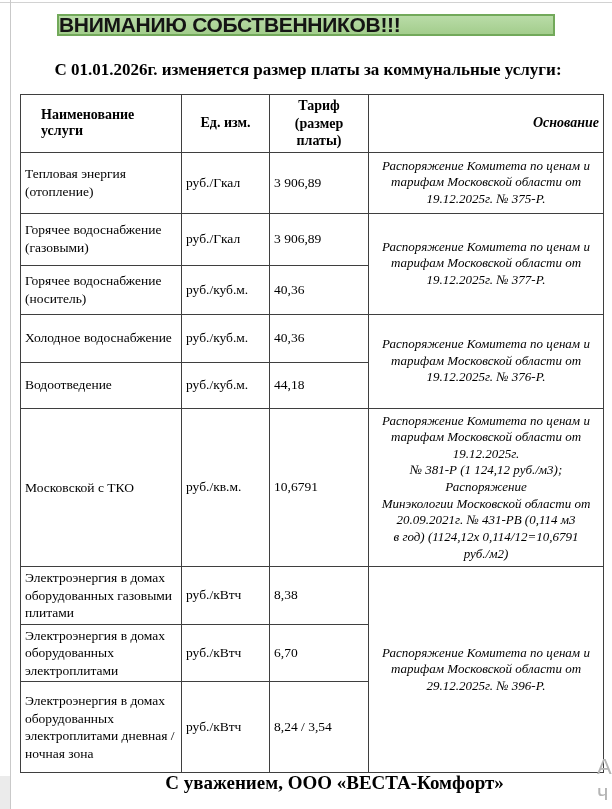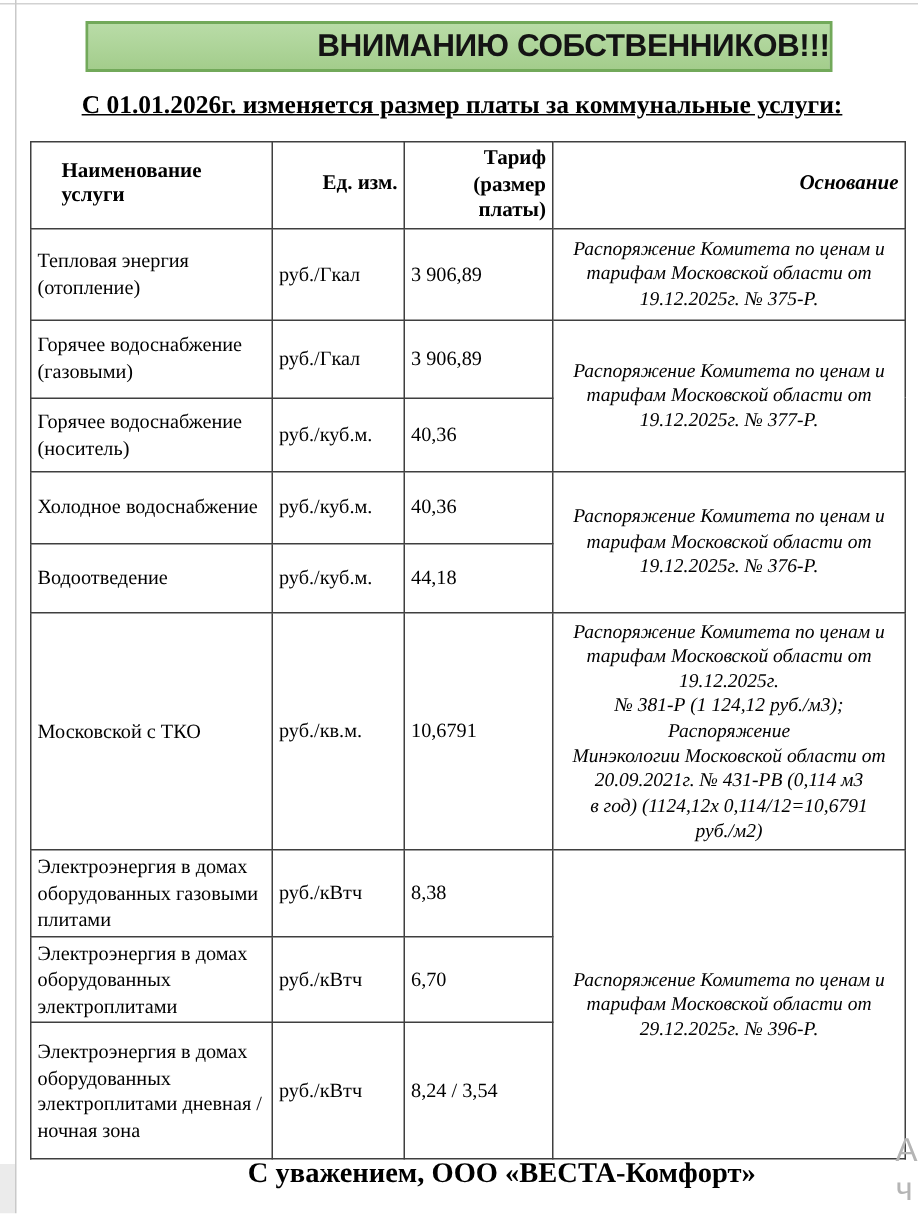--- a/index.html
+++ b/index.html
@@ -30,45 +30,44 @@
   .page-edge-corner {
     position: absolute;
     left: 0; top: 776px; width: 10px; height: 33px;
     background: #ebebeb;
   }
 
   
   .banner {
     position: absolute;
     left: 57px; top: 14px;
-    width: 498px; height: 34px;
+    width: 498px; height: 22px;
     box-sizing: border-box;
     background: linear-gradient(to bottom, #b9dca7, #a3cd8c);
     border: 2px solid #72a95a;
     display: flex;
     align-items: center;
-    justify-content: flex-end;
+    justify-content: flex-start;
   }
   .banner-text {
     font-family: "Liberation Sans", sans-serif;
     font-weight: bold;
     font-size: 21px;
     letter-spacing: -0.3px;
     color: #141414;
     white-space: nowrap;
   }
 
   
   .headline {
     position: absolute;
     left: 12px; top: 60px; width: 592px;
     text-align: center;
     font-weight: bold;
     font-size: 17px;
-    text-decoration: underline;
   }
 
   
   .tariff-table {
     position: absolute;
     left: 20px; top: 94px;
     border-collapse: collapse;
     table-layout: fixed;
     width: 583px;
     font-size: 13.5px;
@@ -78,21 +77,21 @@
     padding: 2px 4px;
     vertical-align: middle;
     overflow: hidden;
   }
   .col-service { width: 161px; }
   .col-unit    { width: 88px;  }
   .col-tariff  { width: 99px;  }
   .col-basis   { width: 235px; }
 
   th.h-service { text-align: left; font-size: 14px; padding-left: 20px; }
-  th.h-unit, th.h-tariff { text-align: right; font-size: 14px; font-family: Liberation Serif, serif; }
+  th.h-unit, th.h-tariff { text-align: center; font-size: 14px; font-family: Liberation Serif, serif; }
   th.h-tariff { white-space: pre-line; line-height: 1.25; }
   th.h-basis { text-align: right; font-style: italic; font-size: 14px; }
 
   td.c-service { text-align: left; line-height: 1.3; }
   td.c-unit, td.c-tariff { text-align: left; }
   td.c-basis {
     text-align: center;
     font-style: italic;
     font-size: 13px;
     line-height: 1.28;

